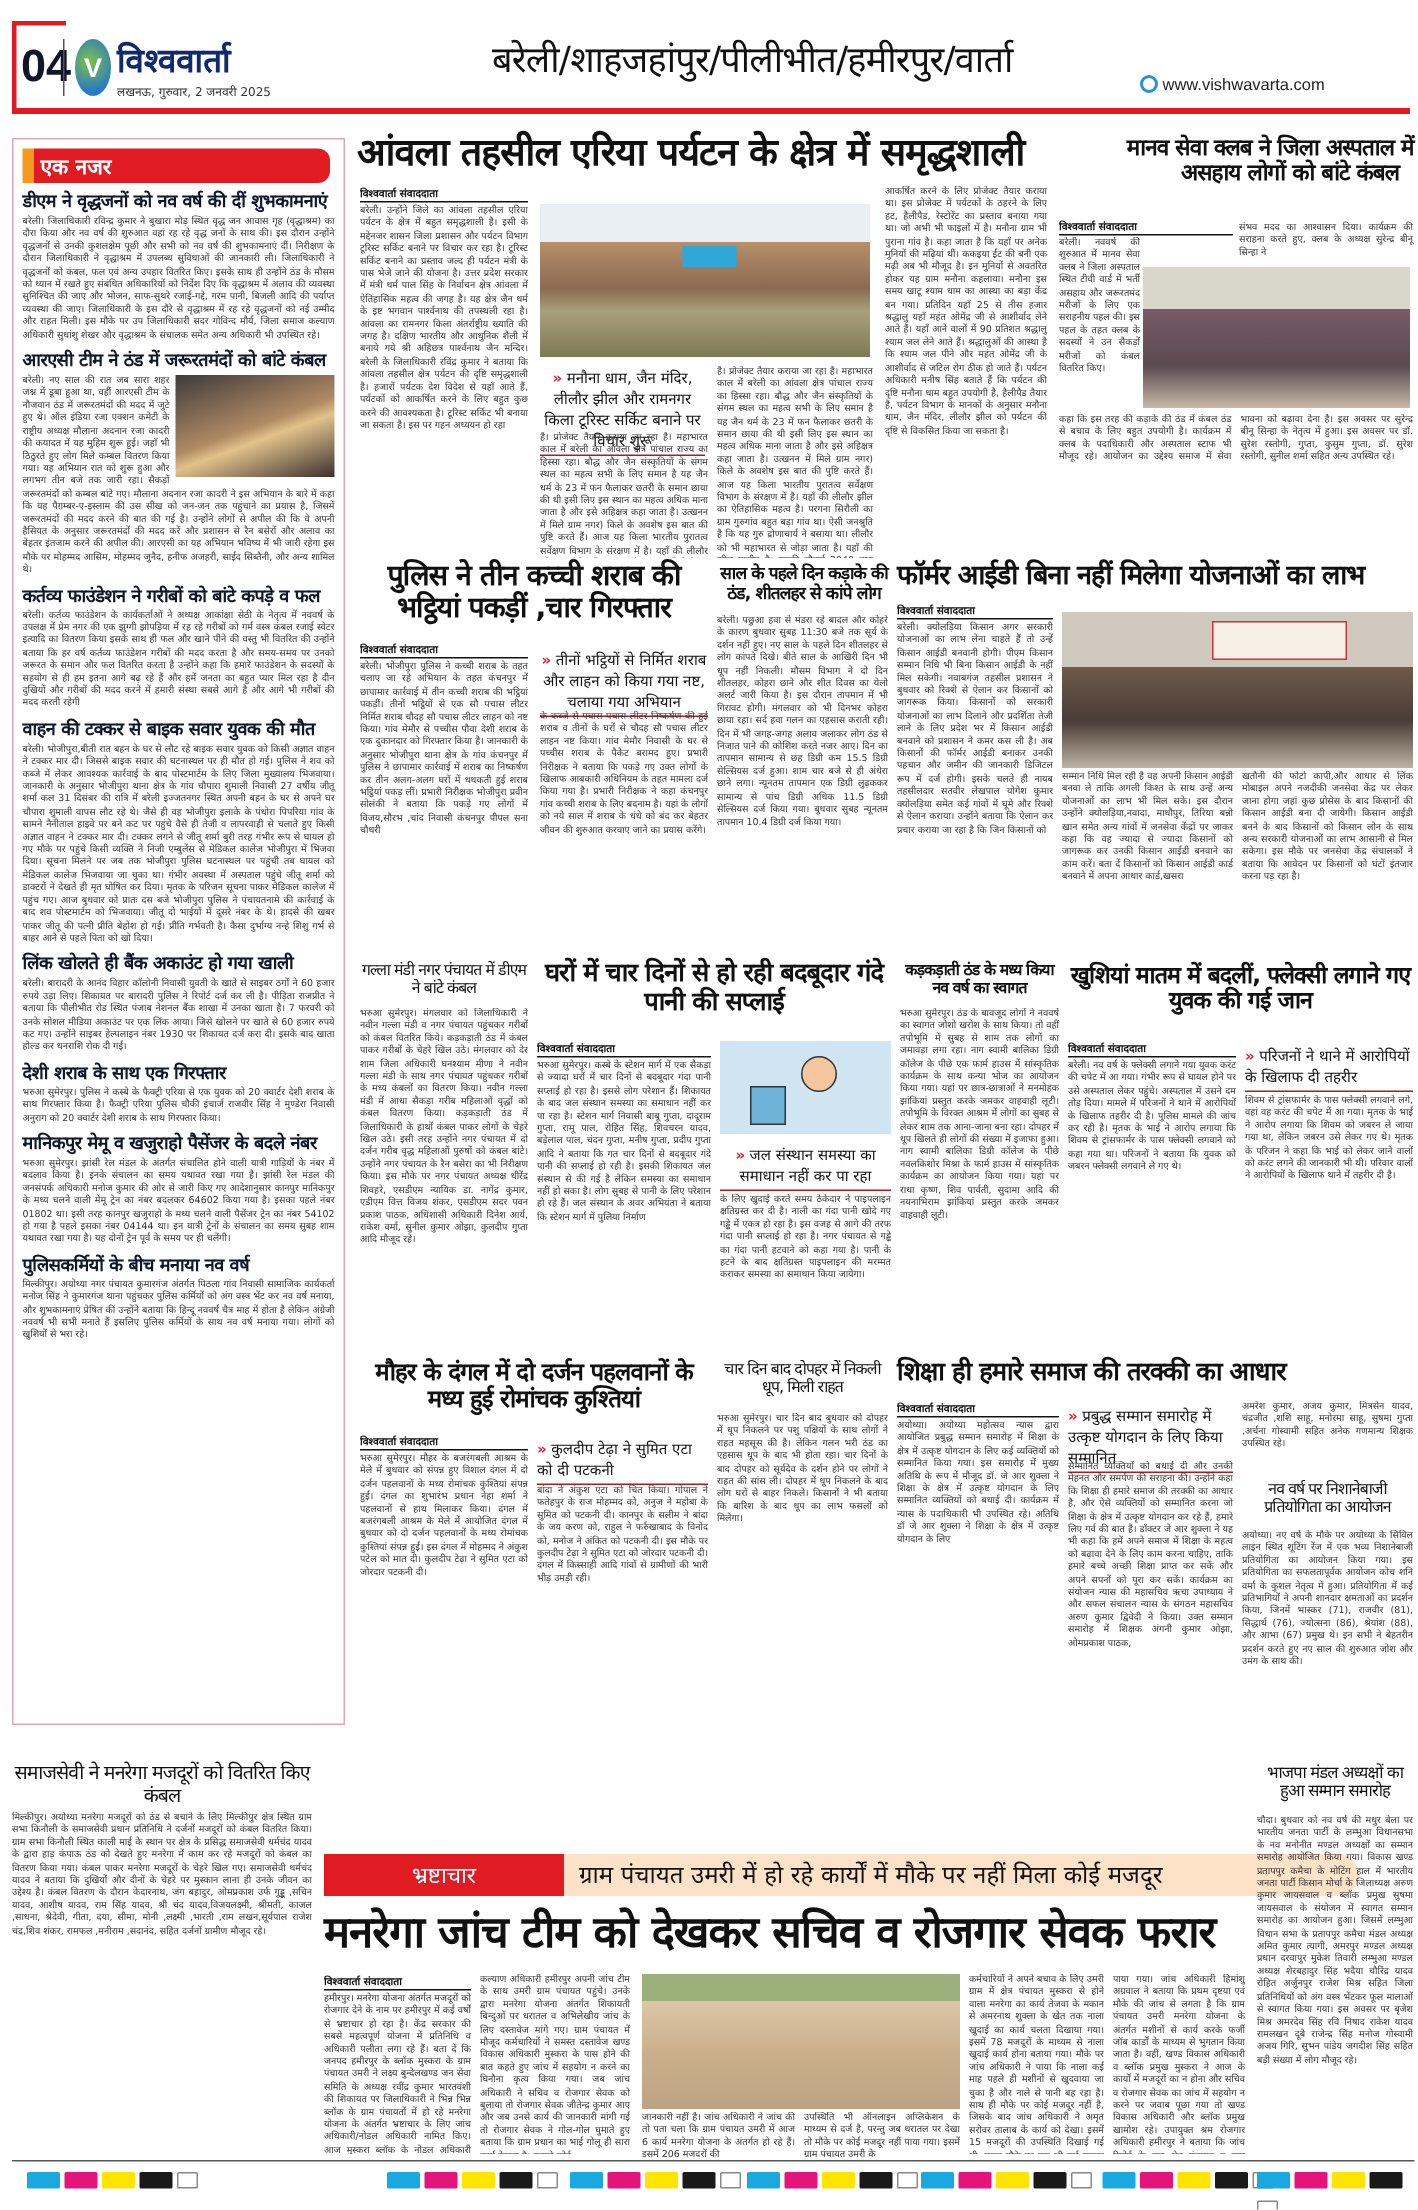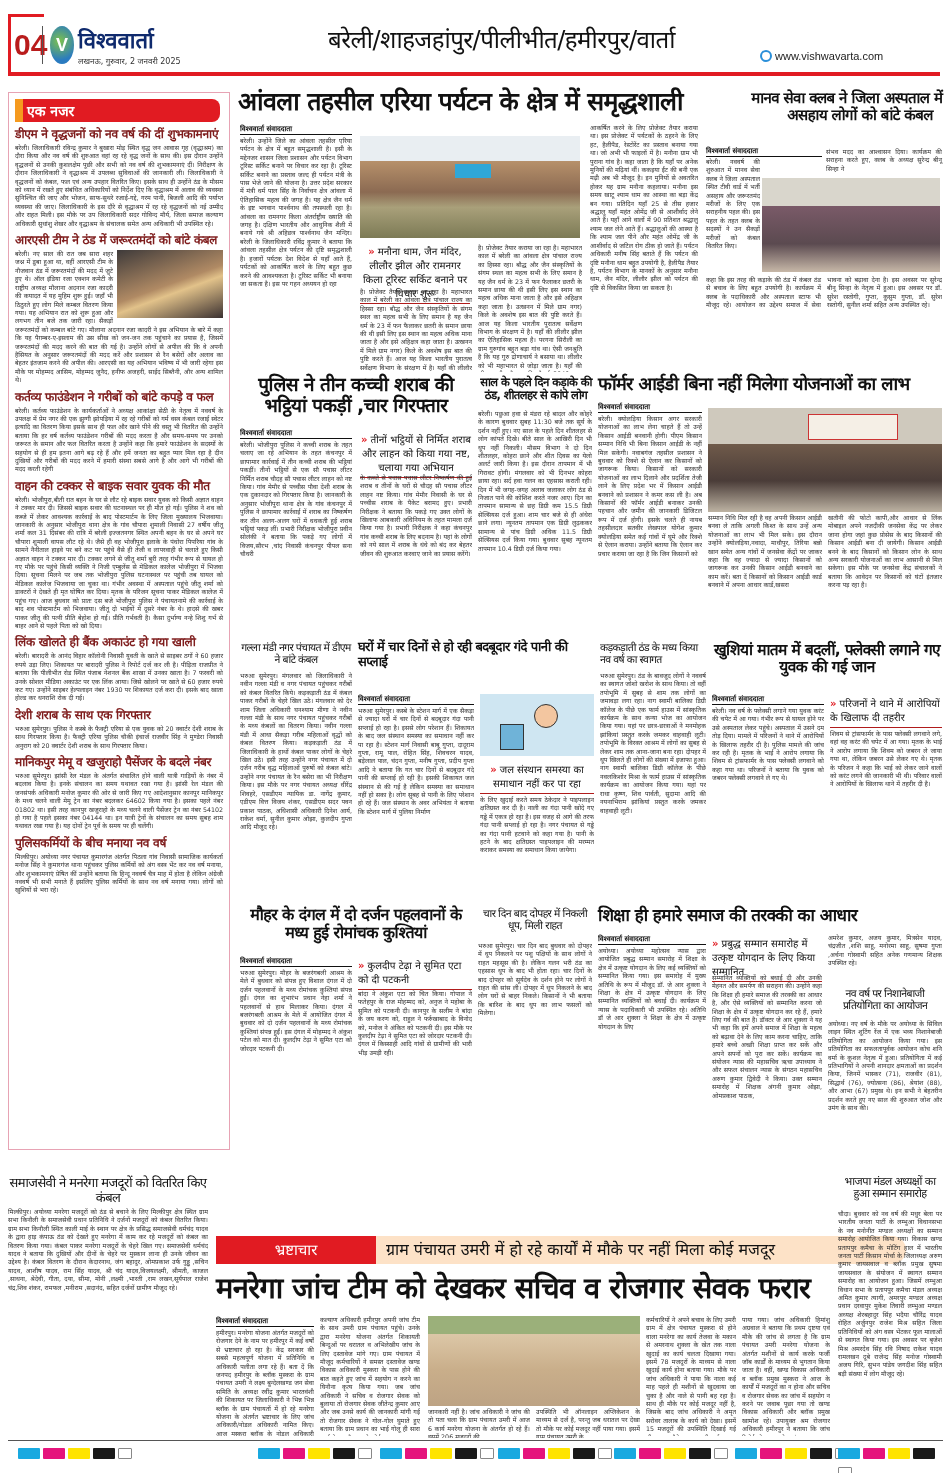--- a/index.html
+++ b/index.html
@@ -1,31 +1,31 @@
 <!DOCTYPE html>
 <html><head>
 <meta charset="utf-8">
 <style>
 *{box-sizing:border-box;margin:0;padding:0}
 html,body{width:945px;height:1473px;background:#fff;overflow:hidden}
 body{font-family:"DejaVu Sans","Liberation Sans",sans-serif;color:#222;position:relative}
 .abs{position:absolute}
 .hdr-box{position:absolute;left:8px;top:14px;width:36px;height:60px;border-left:3px solid #e11b22;border-top:3px solid #e11b22}
 .hdr-line{position:absolute;left:8px;top:72px;width:932px;height:4px;background:#e11b22}
-.pageno{position:absolute;left:14px;top:28px;font:bold 30px "Liberation Sans",sans-serif;color:#b91c1c}
+.pageno{position:absolute;left:14px;top:28px;font:bold 30px "Liberation Sans",sans-serif;color:#0f172a}
 .vsep{position:absolute;left:42px;top:26px;width:1px;height:38px;background:#555}
 .logo{position:absolute;left:50px;top:26px;width:24px;height:38px;border-radius:50%;background:radial-gradient(circle at 40% 40%,#7ec24a,#2a7bc0 70%);color:#fff;font:bold 18px "Liberation Sans",sans-serif;text-align:center;line-height:38px}
 .brand{position:absolute;left:78px;top:24px;font:bold 22px "DejaVu Sans",sans-serif;color:#0f2a6d}
 .dateline{position:absolute;left:78px;top:55px;font-size:8px;color:#333}
 .region{position:absolute;left:328px;top:22px;font:24px "DejaVu Sans",sans-serif;color:#111;letter-spacing:-0.5px}
 .site{position:absolute;left:760px;top:50px;font:11px "Liberation Sans",sans-serif;color:#222}
 .ie{display:inline-block;width:12px;height:12px;border-radius:50%;border:2px solid #2a8fd9;margin-right:3px;vertical-align:-2px}
 .leftcol{position:absolute;left:8px;top:92px;width:222px;height:1058px;border:1px solid #e7a3b4;padding:4px 6px}
 .eknazar{background:linear-gradient(90deg,#f59a1f 0 8px,#e11b22 8px);color:#fff;font:bold 14px "DejaVu Sans",sans-serif;padding:2px 12px;border-radius:0 8px 8px 0;margin:2px 0 3px 0;width:205px}
-h2.lh{font:bold 12px "DejaVu Sans",sans-serif;color:#7f1d1d;margin:3px 0 2px;letter-spacing:-0.3px}
+h2.lh{font:bold 12px "DejaVu Sans",sans-serif;color:#0f172a;margin:3px 0 2px;letter-spacing:-0.3px}
 p.bt{font:6.3px/8.4px "DejaVu Sans",sans-serif;color:#333;text-align:justify}
 .photo{background:linear-gradient(135deg,#8d7a63,#c8b59a 40%,#6f5a45);position:relative;overflow:hidden}
 .photo.people{background:linear-gradient(180deg,#d9d6cc 0 30%,#7a5a68 30%,#5b4a50 70%,#c7b8a8)}
 .photo.night{background:linear-gradient(160deg,#3e3a3a,#b08a64 50%,#e2c28a 60%,#3a3030)}
 .photo.fort{background:linear-gradient(180deg,#e9eef2 0 25%,#b6906a 25%,#8b6a52 55%,#a9a07a 70%,#7c7a55)}
 .photo.shop{background:linear-gradient(180deg,#cfc9bd 0 35%,#6f5a4a 35%,#4a3c38 70%,#bdb3a3)}
 .photo.workers{background:linear-gradient(180deg,#9bb07a 0 20%,#dcc7a7 20%,#c9ae8a 60%,#bda384)}
 .photo.cartoon{background:#cfe6f2}
 .bylabel{font:bold 7px "DejaVu Sans",sans-serif;color:#111;border-bottom:1px solid #111;display:block;margin-bottom:2px;padding-bottom:1px}
 .col{position:absolute}
@@ -134,35 +134,35 @@
 </div>
 <div class="col" style="left:828px;top:514px;width:114px;height:106px;overflow:hidden">
   <p class="bt">खतौनी की फोटो कापी,और आधार से लिंक मोबाइल अपने नजदीकी जनसेवा केंद्र पर लेकर जाना होगा जहां कुछ प्रोसेस के बाद किसानों की किसान आईडी बना दी जायेगी। किसान आईडी बनने के बाद किसानों को किसान लोन के साथ अन्य सरकारी योजनाओं का लाभ आसानी से मिल सकेगा। इस मौके पर जनसेवा केंद्र संचालकों ने बताया कि आवेदन पर किसानों को घंटों इंतजार करना पड़ रहा है।</p>
 </div>
 
 <div class="col headline" style="left:240px;top:642px;width:112px;font-size:10.5px;text-align:center;font-weight:normal">गल्ला मंडी नगर पंचायत में डीएम ने बांटे कंबल</div>
 <div class="col" style="left:240px;top:672px;width:112px;height:222px;overflow:hidden">
   <p class="bt">भरुआ सुमेरपुर। मंगलवार को जिलाधिकारी ने नवीन गल्ला मंडी व नगर पंचायत पहुंचकर गरीबों को कंबल वितरित किये। कड़कड़ाती ठंड में कंबल पाकर गरीबों के चेहरे खिल उठे। मंगलवार को देर शाम जिला अधिकारी घनश्याम मीणा ने नवीन गल्ला मंडी के साथ नगर पंचायत पहुंचकर गरीबों के मध्य कंबलों का वितरण किया। नवीन गल्ला मंडी में आधा सैकड़ा गरीब महिलाओं वृद्धों को कंबल वितरण किया। कड़कड़ाती ठंड में जिलाधिकारी के हाथों कंबल पाकर लोगों के चेहरे खिल उठे। इसी तरह उन्होंने नगर पंचायत में दो दर्जन गरीब वृद्ध महिलाओं पुरुषों को कंबल बांटे। उन्होंने नगर पंचायत के रैन बसेरा का भी निरीक्षण किया। इस मौके पर नगर पंचायत अध्यक्ष धीरेंद्र शिवहरे, एसडीएम न्यायिक डा. नागेंद्र कुमार, एडीएम वित्त विजय शंकर, एसडीएम सदर पवन प्रकाश पाठक, अधिशासी अधिकारी दिनेश आर्य, राकेश वर्मा, सुनील कुमार ओझा, कुलदीप गुप्ता आदि मौजूद रहे।</p>
 </div>
 
-<div class="col headline" style="left:358px;top:640px;width:236px;font-size:13px;">घरों में चार दिनों से हो रही बदबूदार गंदे पानी की सप्लाई</div>
+<div class="col headline" style="left:358px;top:640px;width:236px;font-size:17px;text-align:center">घरों में चार दिनों से हो रही बदबूदार गंदे पानी की सप्लाई</div>
 <div class="col" style="left:358px;top:694px;width:116px;height:200px;overflow:hidden">
   <span class="bylabel">विश्ववार्ता संवाददाता</span>
   <p class="bt">भरुआ सुमेरपुर। कस्बे के स्टेशन मार्ग में एक सैकड़ा से ज्यादा घरों में चार दिनों से बदबूदार गंदा पानी सप्लाई हो रहा है। इससे लोग परेशान हैं। शिकायत के बाद जल संस्थान समस्या का समाधान नहीं कर पा रहा है। स्टेशन मार्ग निवासी बाबू गुप्ता, दादूराम गुप्ता, रामू पाल, रोहित सिंह, शिवचरन यादव, बड़ेलाल पाल, चंदन गुप्ता, मनीष गुप्ता, प्रदीप गुप्ता आदि ने बताया कि गत चार दिनों से बदबूदार गंदे पानी की सप्लाई हो रही है। इसकी शिकायत जल संस्थान से की गई है लेकिन समस्या का समाधान नहीं हो सका है। लोग सुबह से पानी के लिए परेशान हो रहे हैं। जल संस्थान के अवर अभियंता ने बताया कि स्टेशन मार्ग में पुलिया निर्माण</p>
 </div>
 <div class="col photo cartoon" style="left:480px;top:694px;width:114px;height:62px">
   <div class="abs" style="left:54px;top:10px;width:24px;height:24px;border-radius:50%;background:#f3c6a0;border:1px solid #333"></div>
   <div class="abs" style="left:20px;top:30px;width:24px;height:26px;background:#6fb3d8;border:1px solid #333"></div>
 </div>
 <div class="col pull" style="left:480px;top:762px;width:114px"><span class="q">»</span><span>जल संस्थान समस्या का समाधान नहीं कर पा रहा</span></div>
 <div class="col" style="left:480px;top:796px;width:114px;height:98px;overflow:hidden">
   <p class="bt">के लिए खुदाई करते समय ठेकेदार ने पाइपलाइन क्षतिग्रस्त कर दी है। नाली का गंदा पानी खोदे गए गड्ढे में एकत्र हो रहा है। इस वजह से आगे की तरफ गंदा पानी सप्लाई हो रहा है। नगर पंचायत से गड्ढे का गंदा पानी हटवाने को कहा गया है। पानी के हटने के बाद क्षतिग्रस्त पाइपलाइन की मरम्मत कराकर समस्या का समाधान किया जायेगा।</p>
 </div>
 
-<div class="col headline" style="left:600px;top:642px;width:106px;font-size:10.5px;font-weight:normal">कड़कड़ाती ठंड के मध्य किया नव वर्ष का स्वागत</div>
+<div class="col headline" style="left:600px;top:642px;width:106px;font-size:10.5px;text-align:center;font-weight:bold">कड़कड़ाती ठंड के मध्य किया नव वर्ष का स्वागत</div>
 <div class="col" style="left:600px;top:672px;width:106px;height:222px;overflow:hidden">
   <p class="bt">भरुआ सुमेरपुर। ठंड के बावजूद लोगों ने नववर्ष का स्वागत जोशो खरोश के साथ किया। तो वहीं तपोभूमि में सुबह से शाम तक लोगों का जमावड़ा लगा रहा। नाग स्वामी बालिका डिग्री कॉलेज के पीछे एक फार्म हाउस में सांस्कृतिक कार्यक्रम के साथ कन्या भोज का आयोजन किया गया। यहां पर छात्र-छात्राओं ने मनमोहक झांकियां प्रस्तुत करके जमकर वाहवाही लूटी। तपोभूमि के विरक्त आश्रम में लोगों का सुबह से लेकर शाम तक आना-जाना बना रहा। दोपहर में धूप खिलते ही लोगों की संख्या में इजाफा हुआ। नाग स्वामी बालिका डिग्री कॉलेज के पीछे नवलकिशोर मिश्रा के फार्म हाउस में सांस्कृतिक कार्यक्रम का आयोजन किया गया। यहां पर राधा कृष्ण, शिव पार्वती, सुदामा आदि की नयनाभिराम झांकियां प्रस्तुत करके जमकर वाहवाही लूटी।</p>
 </div>
 
 <div class="col headline" style="left:712px;top:642px;width:230px;font-size:15.5px;text-align:center">खुशियां मातम में बदलीं, फ्लेक्सी लगाने गए युवक की गई जान</div>
 <div class="col" style="left:712px;top:694px;width:112px;height:200px;overflow:hidden">
   <span class="bylabel">विश्ववार्ता संवाददाता</span>
   <p class="bt">बरेली। नव वर्ष के फ्लेक्सी लगाने गया युवक करंट की चपेट में आ गया। गंभीर रूप से घायल होने पर उसे अस्पताल लेकर पहुंचे। अस्पताल में उसने दम तोड़ दिया। मामले में परिजनों ने थाने में आरोपियों के खिलाफ तहरीर दी है। पुलिस मामले की जांच कर रही है। मृतक के भाई ने आरोप लगाया कि शिवम से ट्रांसफार्मर के पास फ्लेक्सी लगवाने को कहा गया था। परिजनों ने बताया कि युवक को जबरन फ्लेक्सी लगवाने ले गए थे।</p>
 </div>
 <div class="col pull" style="left:830px;top:696px;width:112px;text-align:left"><span class="q">»</span><span>परिजनों ने थाने में आरोपियों के खिलाफ दी तहरीर</span></div>

